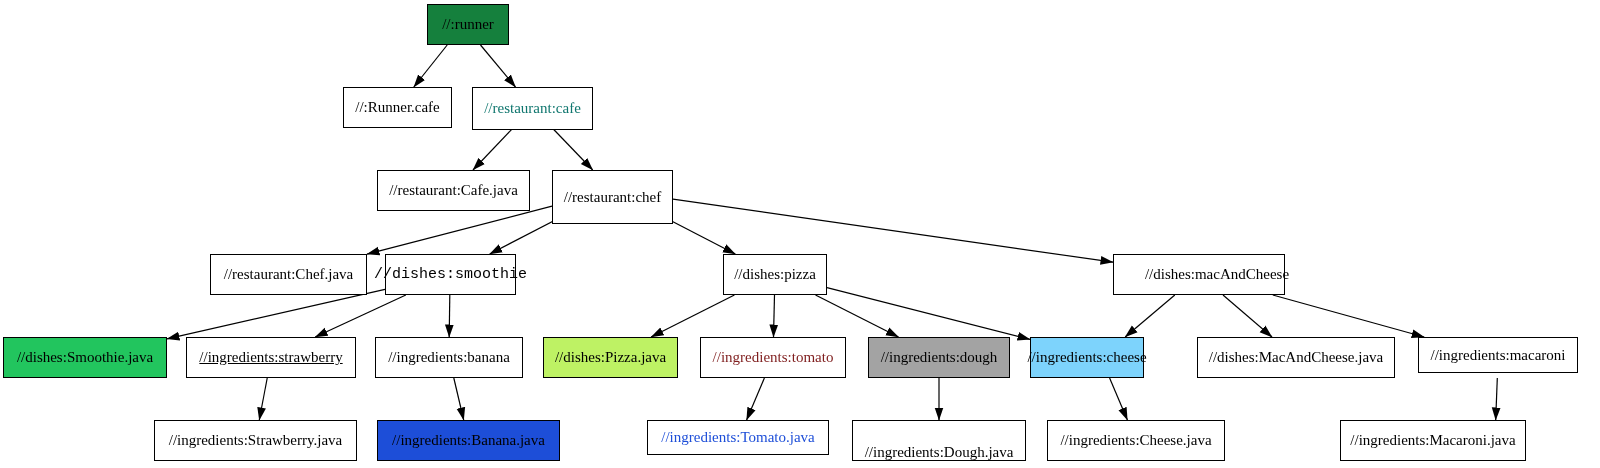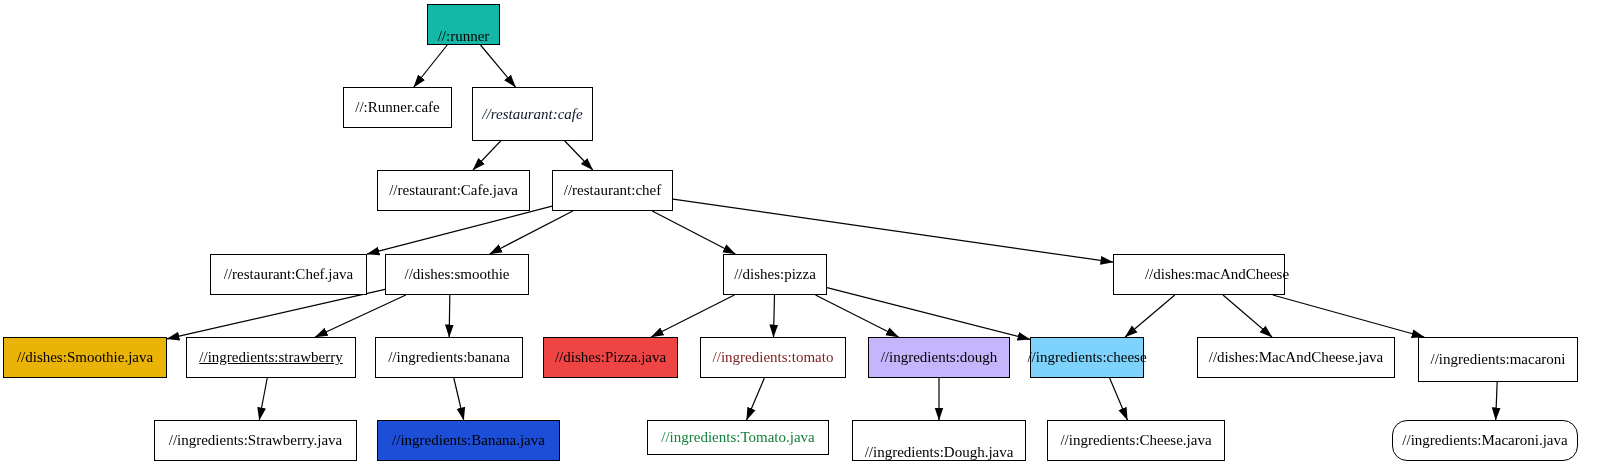--- a/index.html
+++ b/index.html
@@ -66,86 +66,86 @@
         <line x1="764.4" y1="378.0" x2="746.6" y2="420.0" stroke="#000000" stroke-width="1.2" marker-end="url(#arrow)"></line>
         <line x1="939.0" y1="378.0" x2="939.0" y2="420.0" stroke="#000000" stroke-width="1.2" marker-end="url(#arrow)"></line>
         <line x1="1109.6" y1="378.0" x2="1127.4" y2="420.0" stroke="#000000" stroke-width="1.2" marker-end="url(#arrow)"></line>
         <line x1="1174.8" y1="295.0" x2="1125.2" y2="337.0" stroke="#000000" stroke-width="1.2" marker-end="url(#arrow)"></line>
         <line x1="1223.0" y1="295.0" x2="1272.0" y2="337.0" stroke="#000000" stroke-width="1.2" marker-end="url(#arrow)"></line>
         <line x1="1272.8" y1="295.0" x2="1424.2" y2="337.0" stroke="#000000" stroke-width="1.2" marker-end="url(#arrow)"></line>
         <line x1="1497.3" y1="378.0" x2="1495.7" y2="420.0" stroke="#000000" stroke-width="1.2" marker-end="url(#arrow)"></line>
       </g>
   </svg>
   <div id="nodes">
-      <div class="node" style="left: 427px; top: 4px; width: 73px; height: 41px; border-color: rgb(0, 0, 0); background: #14b8a6; color: rgb(0, 0, 0); align-items: flex-end;">
+      <div class="node" style="left: 427px; top: 4px; width: 82px; height: 41px; border-color: rgb(0, 0, 0); background: #15803d; color: rgb(0, 0, 0);">
         <span>//:runner</span>
       </div>
       <div class="node" style="left: 343px; top: 87px; width: 109px; height: 41px; border-color: rgb(0, 0, 0); background: rgb(255, 255, 255); color: rgb(0, 0, 0);">
         <span>//:Runner.cafe</span>
       </div>
-      <div class="node" style="left: 472px; top: 87px; width: 121px; height: 54px; border-color: rgb(0, 0, 0); background: rgb(255, 255, 255); color: #0f172a; font-style: italic;">
+      <div class="node" style="left: 472px; top: 87px; width: 121px; height: 43px; border-color: rgb(0, 0, 0); background: rgb(255, 255, 255); color: #0f766e;">
         <span>//restaurant:cafe</span>
       </div>
       <div class="node" style="left: 377px; top: 170px; width: 153px; height: 41px; border-color: rgb(0, 0, 0); background: rgb(255, 255, 255); color: rgb(0, 0, 0);">
         <span>//restaurant:Cafe.java</span>
       </div>
-      <div class="node" style="left: 552px; top: 170px; width: 121px; height: 41px; border-color: rgb(0, 0, 0); background: rgb(255, 255, 255); color: rgb(0, 0, 0);">
+      <div class="node" style="left: 552px; top: 170px; width: 121px; height: 54px; border-color: rgb(0, 0, 0); background: rgb(255, 255, 255); color: rgb(0, 0, 0);">
         <span>//restaurant:chef</span>
       </div>
       <div class="node" style="left: 210px; top: 254px; width: 157px; height: 41px; border-color: rgb(0, 0, 0); background: rgb(255, 255, 255); color: rgb(0, 0, 0);">
         <span>//restaurant:Chef.java</span>
       </div>
-      <div class="node" style="left: 385px; top: 254px; width: 144px; height: 41px; border-color: rgb(0, 0, 0); background: rgb(255, 255, 255); color: rgb(0, 0, 0);">
+      <div class="node" style="left: 385px; top: 254px; width: 131px; height: 41px; border-color: rgb(0, 0, 0); background: rgb(255, 255, 255); color: rgb(0, 0, 0); font-family: Liberation Mono, monospace;">
         <span>//dishes:smoothie</span>
       </div>
       <div class="node" style="left: 723px; top: 254px; width: 104px; height: 41px; border-color: rgb(0, 0, 0); background: rgb(255, 255, 255); color: rgb(0, 0, 0);">
         <span>//dishes:pizza</span>
       </div>
       <div class="node" style="left: 1113px; top: 254px; width: 172px; height: 41px; border-color: rgb(0, 0, 0); background: rgb(255, 255, 255); color: rgb(0, 0, 0); padding-left: 36px;">
         <span>//dishes:macAndCheese</span>
       </div>
-      <div class="node" style="left: 3px; top: 337px; width: 164px; height: 41px; border-color: rgb(0, 0, 0); background: #eab308; color: rgb(0, 0, 0);">
+      <div class="node" style="left: 3px; top: 337px; width: 164px; height: 41px; border-color: rgb(0, 0, 0); background: #22c55e; color: rgb(0, 0, 0);">
         <span>//dishes:Smoothie.java</span>
       </div>
       <div class="node" style="left: 186px; top: 337px; width: 170px; height: 41px; border-color: rgb(0, 0, 0); background: rgb(255, 255, 255); color: rgb(0, 0, 0); text-decoration: underline;">
         <span>//ingredients:strawberry</span>
       </div>
       <div class="node" style="left: 375px; top: 337px; width: 148px; height: 41px; border-color: rgb(0, 0, 0); background: rgb(255, 255, 255); color: rgb(0, 0, 0);">
         <span>//ingredients:banana</span>
       </div>
-      <div class="node" style="left: 543px; top: 337px; width: 135px; height: 41px; border-color: rgb(0, 0, 0); background: #ef4444; color: rgb(0, 0, 0);">
+      <div class="node" style="left: 543px; top: 337px; width: 135px; height: 41px; border-color: rgb(0, 0, 0); background: #bef264; color: rgb(0, 0, 0);">
         <span>//dishes:Pizza.java</span>
       </div>
       <div class="node" style="left: 700px; top: 337px; width: 146px; height: 41px; border-color: rgb(0, 0, 0); background: rgb(255, 255, 255); color: #7f1d1d;">
         <span>//ingredients:tomato</span>
       </div>
-      <div class="node" style="left: 868px; top: 337px; width: 142px; height: 41px; border-color: rgb(0, 0, 0); background: #c4b5fd; color: rgb(0, 0, 0);">
+      <div class="node" style="left: 868px; top: 337px; width: 142px; height: 41px; border-color: rgb(0, 0, 0); background: #a3a3a3; color: rgb(0, 0, 0);">
         <span>//ingredients:dough</span>
       </div>
       <div class="node" style="left: 1030px; top: 337px; width: 114px; height: 41px; border-color: rgb(0, 0, 0); background: #7dd3fc; color: rgb(0, 0, 0);">
         <span>//ingredients:cheese</span>
       </div>
       <div class="node" style="left: 1197px; top: 337px; width: 198px; height: 41px; border-color: rgb(0, 0, 0); background: rgb(255, 255, 255); color: rgb(0, 0, 0);">
         <span>//dishes:MacAndCheese.java</span>
       </div>
-      <div class="node" style="left: 1418px; top: 337px; width: 160px; height: 45px; border-color: rgb(0, 0, 0); background: rgb(255, 255, 255); color: rgb(0, 0, 0); font-family: Liberation Serif, serif;">
+      <div class="node" style="left: 1418px; top: 337px; width: 160px; height: 36px; border-color: rgb(0, 0, 0); background: rgb(255, 255, 255); color: rgb(0, 0, 0); font-family: Liberation Serif, serif;">
         <span>//ingredients:macaroni</span>
       </div>
       <div class="node" style="left: 154px; top: 420px; width: 203px; height: 41px; border-color: rgb(0, 0, 0); background: rgb(255, 255, 255); color: rgb(0, 0, 0);">
         <span>//ingredients:Strawberry.java</span>
       </div>
       <div class="node" style="left: 377px; top: 420px; width: 183px; height: 41px; border-color: rgb(0, 0, 0); background: #1d4ed8; color: rgb(0, 0, 0);">
         <span>//ingredients:Banana.java</span>
       </div>
-      <div class="node" style="left: 647px; top: 420px; width: 182px; height: 35px; border-color: rgb(0, 0, 0); background: rgb(255, 255, 255); color: #15803d;">
+      <div class="node" style="left: 647px; top: 420px; width: 182px; height: 35px; border-color: rgb(0, 0, 0); background: rgb(255, 255, 255); color: #1d4ed8;">
         <span>//ingredients:Tomato.java</span>
       </div>
       <div class="node" style="left: 852px; top: 420px; width: 174px; height: 41px; border-color: rgb(0, 0, 0); background: rgb(255, 255, 255); color: rgb(0, 0, 0); align-items: flex-end;">
         <span>//ingredients:Dough.java</span>
       </div>
       <div class="node" style="left: 1047px; top: 420px; width: 178px; height: 41px; border-color: rgb(0, 0, 0); background: rgb(255, 255, 255); color: rgb(0, 0, 0);">
         <span>//ingredients:Cheese.java</span>
       </div>
-      <div class="node" style="left: 1392px; top: 420px; width: 186px; height: 41px; border-color: rgb(0, 0, 0); background: rgb(255, 255, 255); color: rgb(0, 0, 0); border-radius: 15px;">
+      <div class="node" style="left: 1340px; top: 420px; width: 186px; height: 41px; border-color: rgb(0, 0, 0); background: rgb(255, 255, 255); color: rgb(0, 0, 0);">
         <span>//ingredients:Macaroni.java</span>
       </div>
     </div>
 </div>
 
 </body></html>

